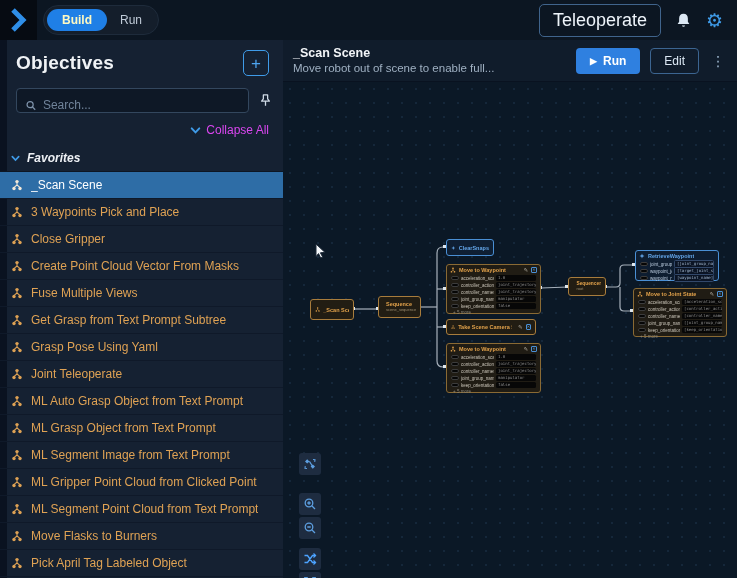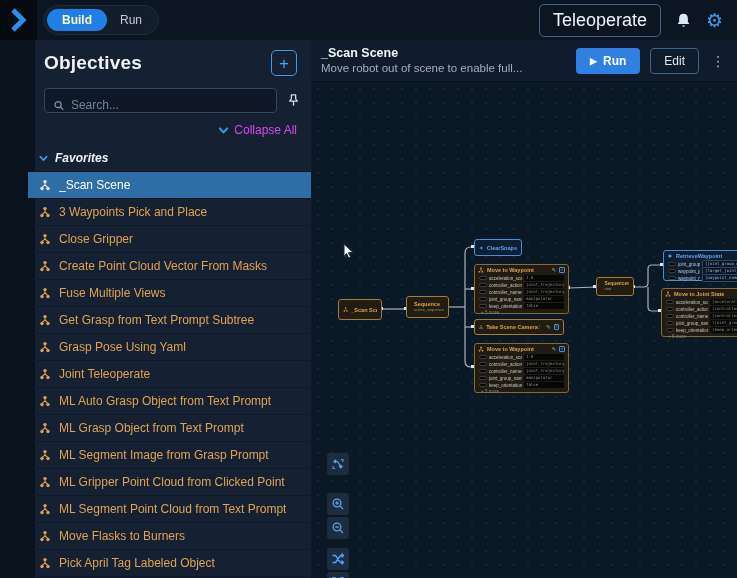--- a/index.html
+++ b/index.html
@@ -14,21 +14,21 @@
   .mode-build { background:#1f7fe6; color:#fef9c3; border-radius:13px; padding:4px 15px; font-size:12px; font-weight:bold; }
   .mode-run { color:#c0cbd8; padding:4px 13px; font-size:12px; }
   .topbar-right { margin-left:auto; display:flex; align-items:center; gap:14px; padding-right:14px; }
   .teleoperate-btn { border:1px solid #40648c; border-radius:5px; color:#eef4fa; background:transparent; font-size:18px; padding:5px 13px; }
   .bell { color:#dce8f4; } .gear { color:#3f9be8; font-size:19px; line-height:1; }
 
   .content { display:flex; height:538px; }
 
   
   .sidebar { width:283px; background:#152132; position:relative; display:flex; flex-direction:column;
-    box-shadow:inset 7px 0 0 #0a1220;margin-left:28px; }
+    box-shadow:inset 7px 0 0 #0a1220; }
   .sb-head { display:flex; align-items:center; padding:10px 14px 6px 16px; }
   .sb-title { color:#f0f3f6; font-size:19px; font-weight:bold; letter-spacing:.2px; }
   .add-btn { margin-left:auto; width:26px; height:26px; border:1px solid #3f9be8; border-radius:5px;
     color:#4da4ef; background:transparent; font-size:17px; line-height:23px; text-align:center; }
   .sb-search-row { display:flex; align-items:center; gap:9px; padding:6px 10px 4px 16px; }
   .search-box { flex:1; display:flex; align-items:flex-end; gap:6px; background:#0e1826; border:1px solid #33475e;
     border-radius:4px; height:25px; padding:0 8px; }
   .search-box input { background:transparent; border:none; outline:none; color:#c4cfdc; font-size:12px; width:100%;
     font-family:"Liberation Sans", sans-serif; }
   .search-box input::placeholder { color:#70839a; }
@@ -257,21 +257,21 @@
       <div class="sb-item">
         <svg class="tree-ic" width="12" height="12" viewBox="0 0 12 12">
             <use href="#i-tree"></use>
           </svg>
         <span class="lbl">ML Grasp Object from Text Prompt</span>
         </div>
       <div class="sb-item">
         <svg class="tree-ic" width="12" height="12" viewBox="0 0 12 12">
             <use href="#i-tree"></use>
           </svg>
-        <span class="lbl">ML Segment Image from Grasp Prompt</span>
+        <span class="lbl">ML Segment Image from Text Prompt</span>
         </div>
       <div class="sb-item">
         <svg class="tree-ic" width="12" height="12" viewBox="0 0 12 12">
             <use href="#i-tree"></use>
           </svg>
         <span class="lbl">ML Gripper Point Cloud from Clicked Point</span>
         </div>
       <div class="sb-item">
         <svg class="tree-ic" width="12" height="12" viewBox="0 0 12 12">
             <use href="#i-tree"></use>

